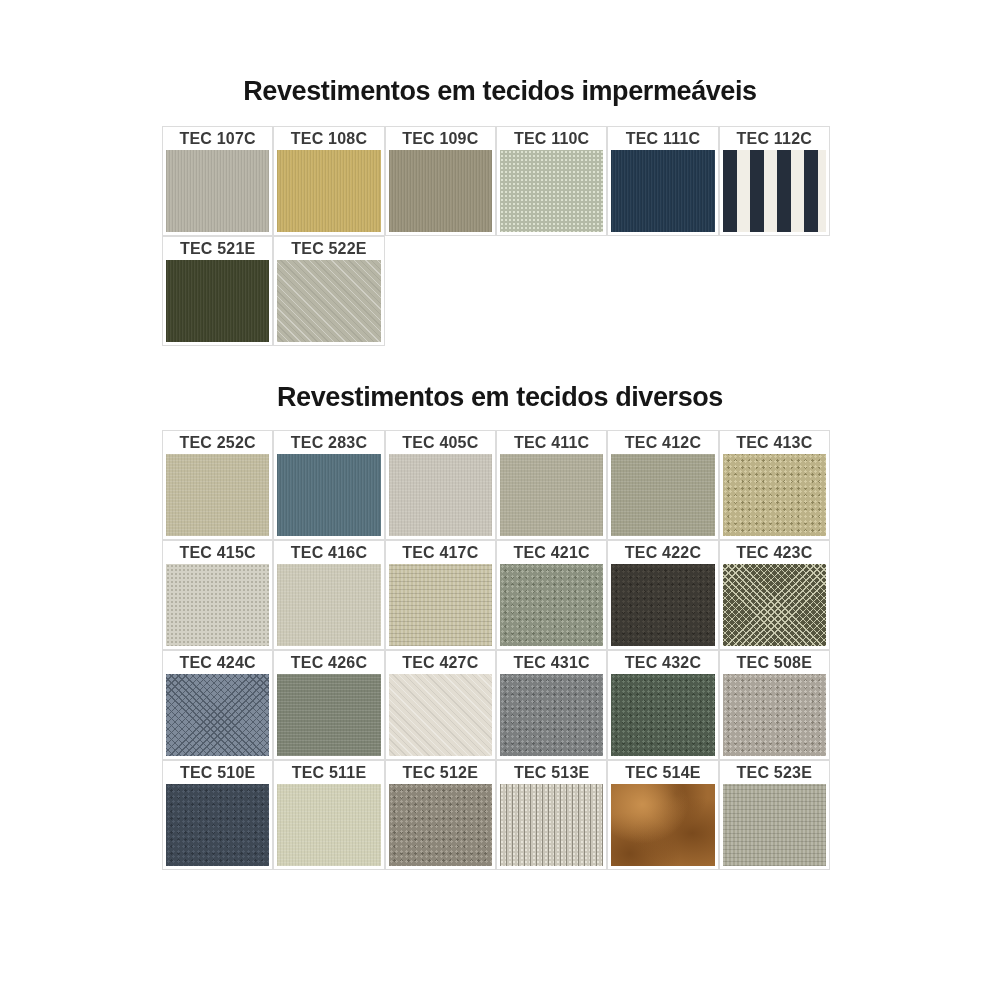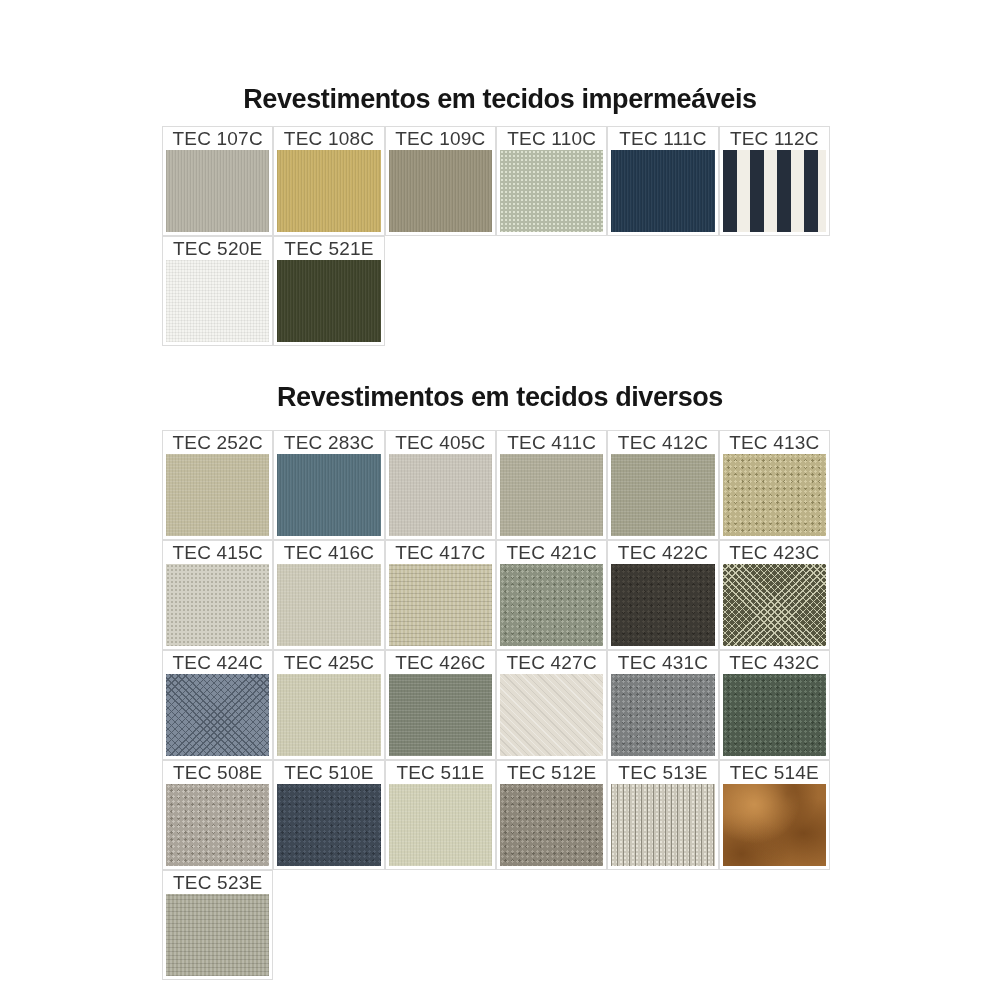--- a/index.html
+++ b/index.html
@@ -19,21 +19,21 @@
     position: absolute;
     left: 0;
     width: 1000px;
     text-align: center;
     font-size: 27px;
     font-weight: bold;
     letter-spacing: -0.4px;
     color: #161616;
     margin: 0;
   }
-  #title-1 { top: 84px; }
+  #title-1 { top: 76px; }
   #title-2 { top: 382px; }
 
   .swatch-grid {
     position: absolute;
     left: 162px;
     width: 668px;
     display: grid;
     grid-template-columns: repeat(6, 1fr);
   }
   #grid-1 { top: 126px; }
@@ -44,22 +44,22 @@
     height: 110px;
     background: #ffffff;
     border: 1px solid #dcdcdc;
     display: flex;
     flex-direction: column;
   }
   .code {
     height: 23px;
     line-height: 24px;
     text-align: center;
-    font-size: 19px;
-    font-weight: normal;
+    font-size: 16px;
+    font-weight: bold;
     letter-spacing: 0.2px;
     color: #3a3a3a;
     white-space: nowrap;
     overflow: hidden;
   }
   .swatch {
     flex: 1;
     margin: 0 3px 3px 3px;
     --accent: rgba(255,255,255,0.25);
     --dark: rgba(0,0,0,0.25);
@@ -172,30 +172,30 @@
   <div class="cell">
     <div class="code">TEC 111C</div>
     <div class="swatch tx-grain" style="--base: #23394e; --accent: #2e4560; --dark: #1b2c3e;"></div>
   </div>
 
   <div class="cell">
     <div class="code">TEC 112C</div>
     <div class="swatch tx-stripes" style="--base: #f1eee6; --accent: #f1eee6; --dark: #252e3b;"></div>
   </div>
 
-  <div class="cell">
-    <div class="code">TEC 520E</div>
-    <div class="swatch tx-mesh" style="--base: #f4f4f0; --accent: #ffffff; --dark: #e1e1da;"></div>
-  </div>
 
   <div class="cell">
     <div class="code">TEC 521E</div>
     <div class="swatch tx-grain" style="--base: #40452c; --accent: #4a5034; --dark: #353a24;"></div>
   </div>
 
+  <div class="cell">
+    <div class="code">TEC 522E</div>
+    <div class="swatch tx-twill" style="--base: #b7b6a6; --accent: #cecdc0; --dark: #a2a190;"></div>
+  </div>
 </div>
 
   <h2 id="title-2" class="section-title">Revestimentos em tecidos diversos</h2>
 
   <div id="grid-2" class="swatch-grid">
   <div class="cell">
     <div class="code">TEC 252C</div>
     <div class="swatch tx-linen" style="--base: #c2bc9f; --accent: #d6d1b8; --dark: #a8a287;"></div>
   </div>
 
@@ -253,24 +253,20 @@
   <div class="cell">
     <div class="code">TEC 423C</div>
     <div class="swatch tx-diamond" style="--base: #55553f; --accent: #c9c9ae; --dark: #3f3f2e;"></div>
   </div>
 
   <div class="cell">
     <div class="code">TEC 424C</div>
     <div class="swatch tx-diamond" style="--base: #7e8a9a; --accent: #525d6b; --dark: #46505c;"></div>
   </div>
 
-  <div class="cell">
-    <div class="code">TEC 425C</div>
-    <div class="swatch tx-linen" style="--base: #ceccb3; --accent: #dfddc8; --dark: #b6b49a;"></div>
-  </div>
 
   <div class="cell">
     <div class="code">TEC 426C</div>
     <div class="swatch tx-linen" style="--base: #7d8373; --accent: #8f9584; --dark: #697060;"></div>
   </div>
 
   <div class="cell">
     <div class="code">TEC 427C</div>
     <div class="swatch tx-twill" style="--base: #e2ddd2; --accent: #efece3; --dark: #cfc9bb;"></div>
   </div>

